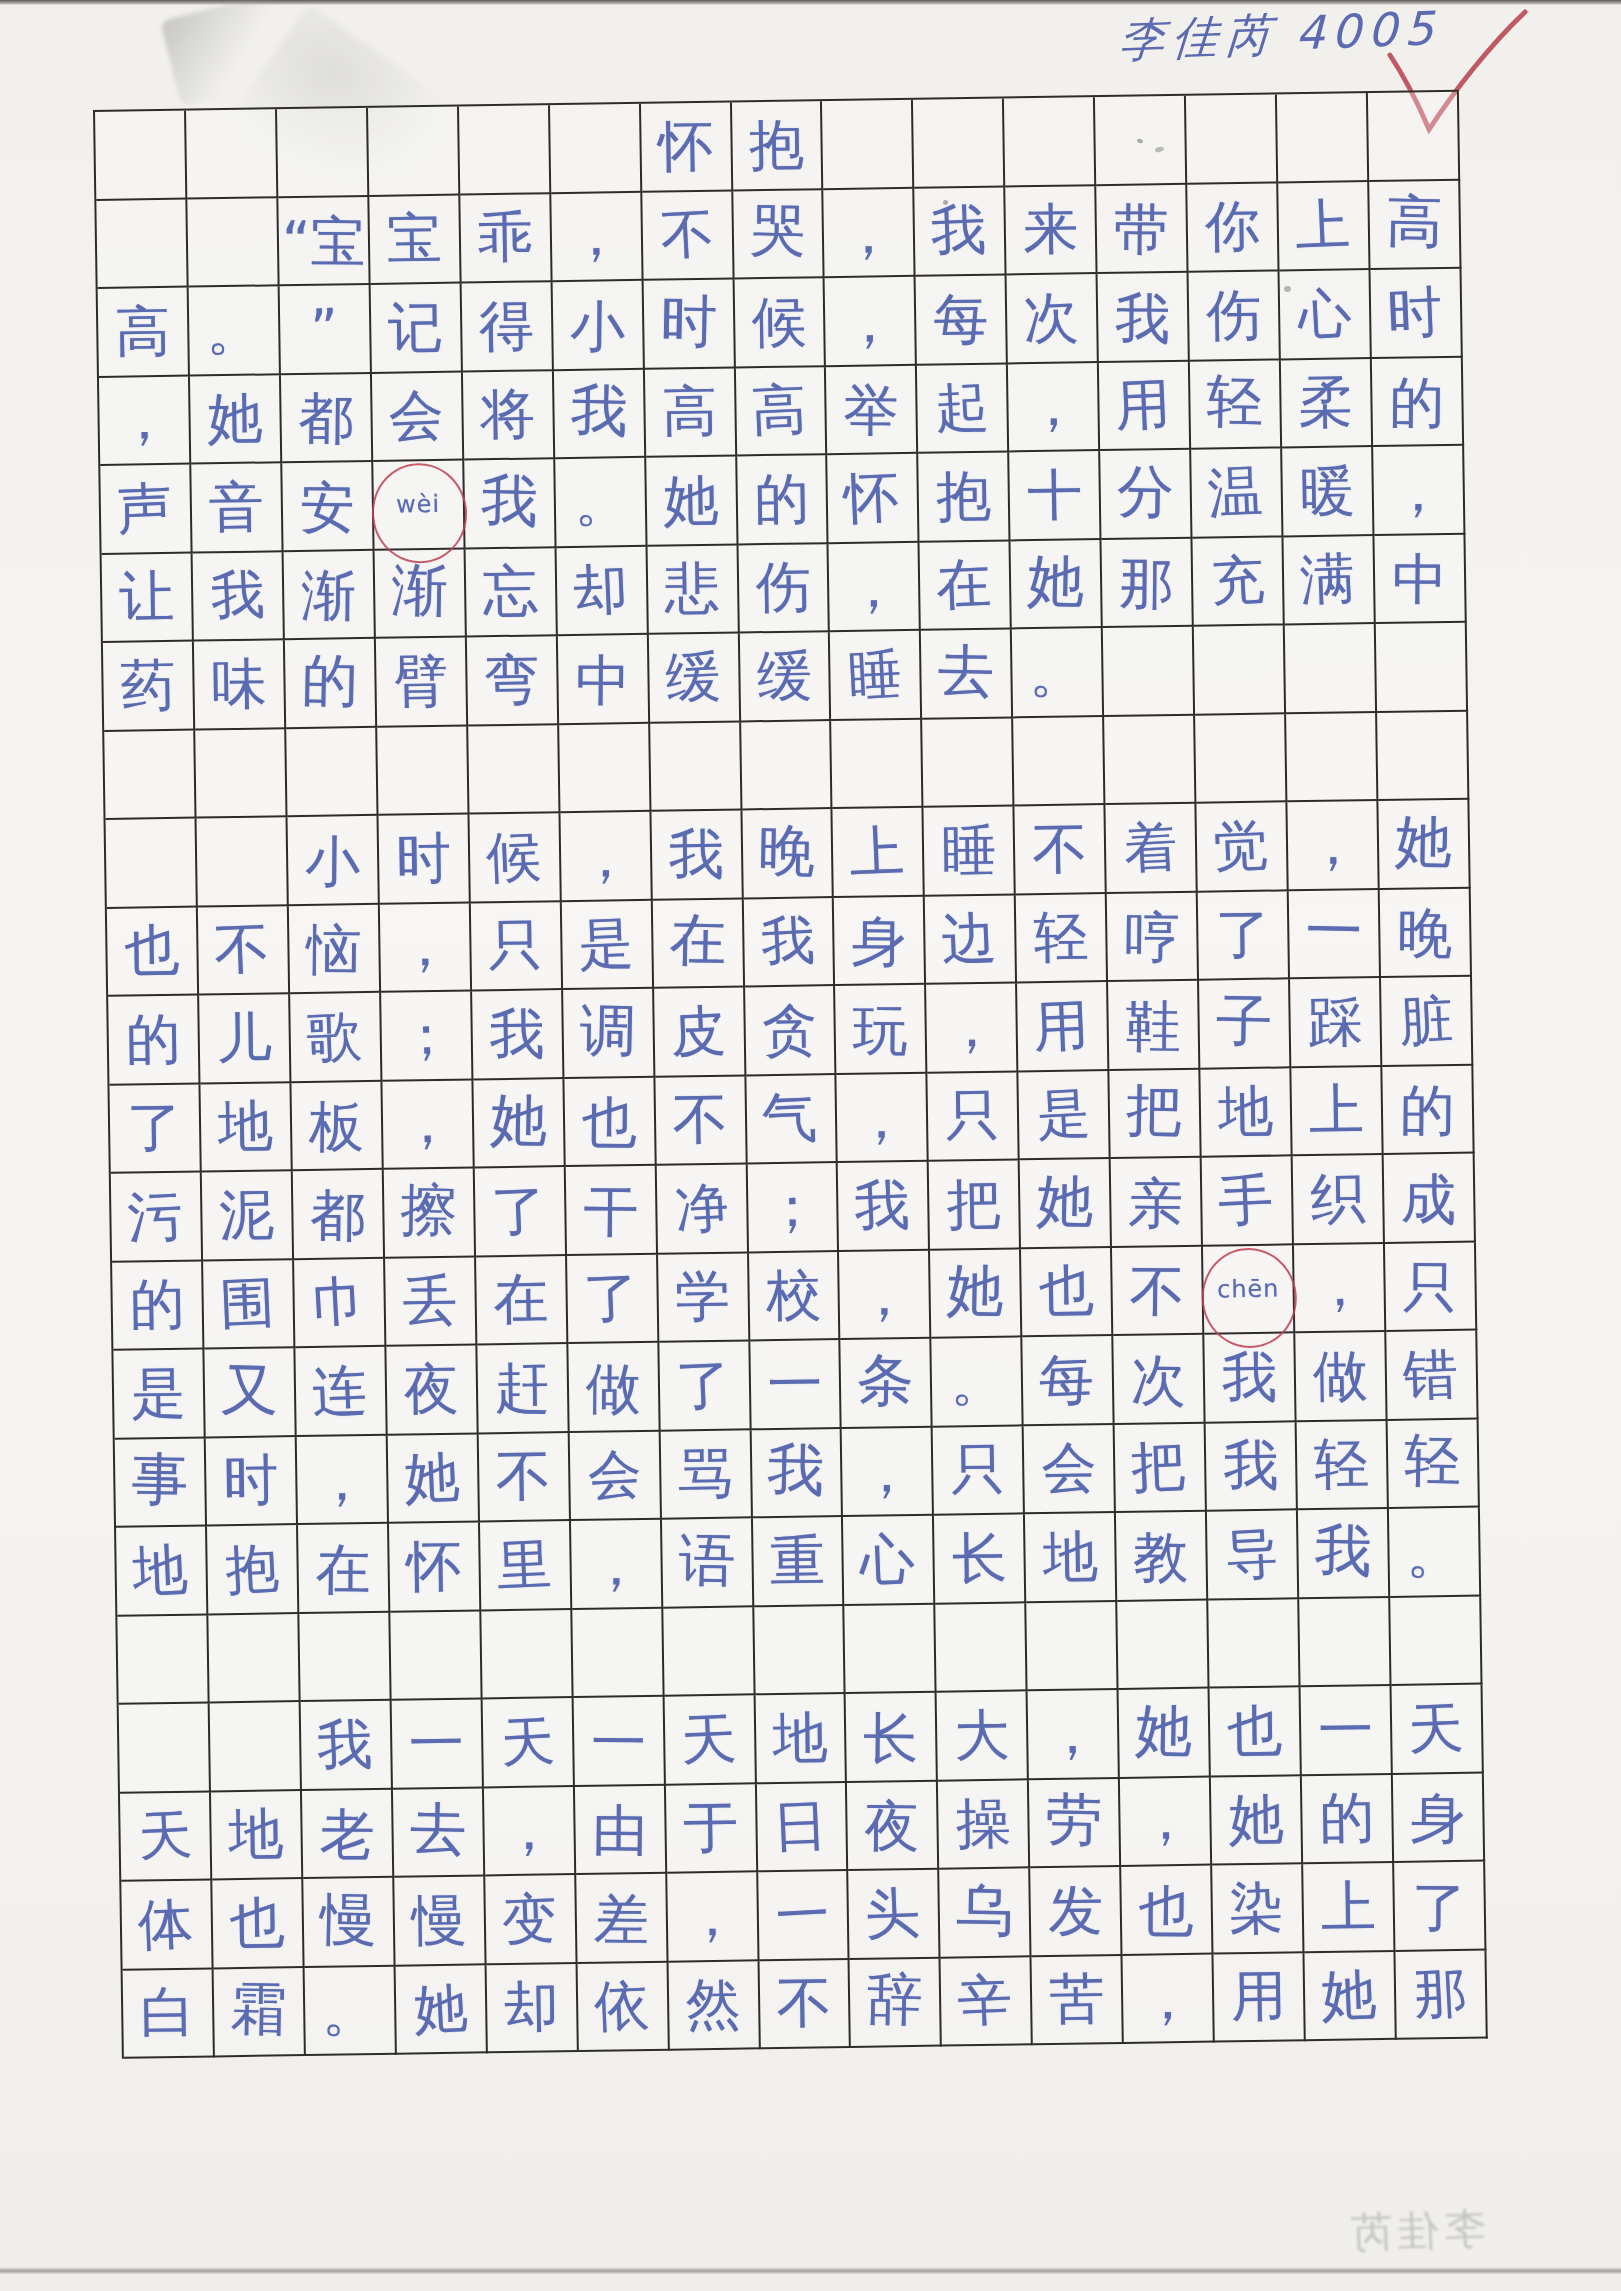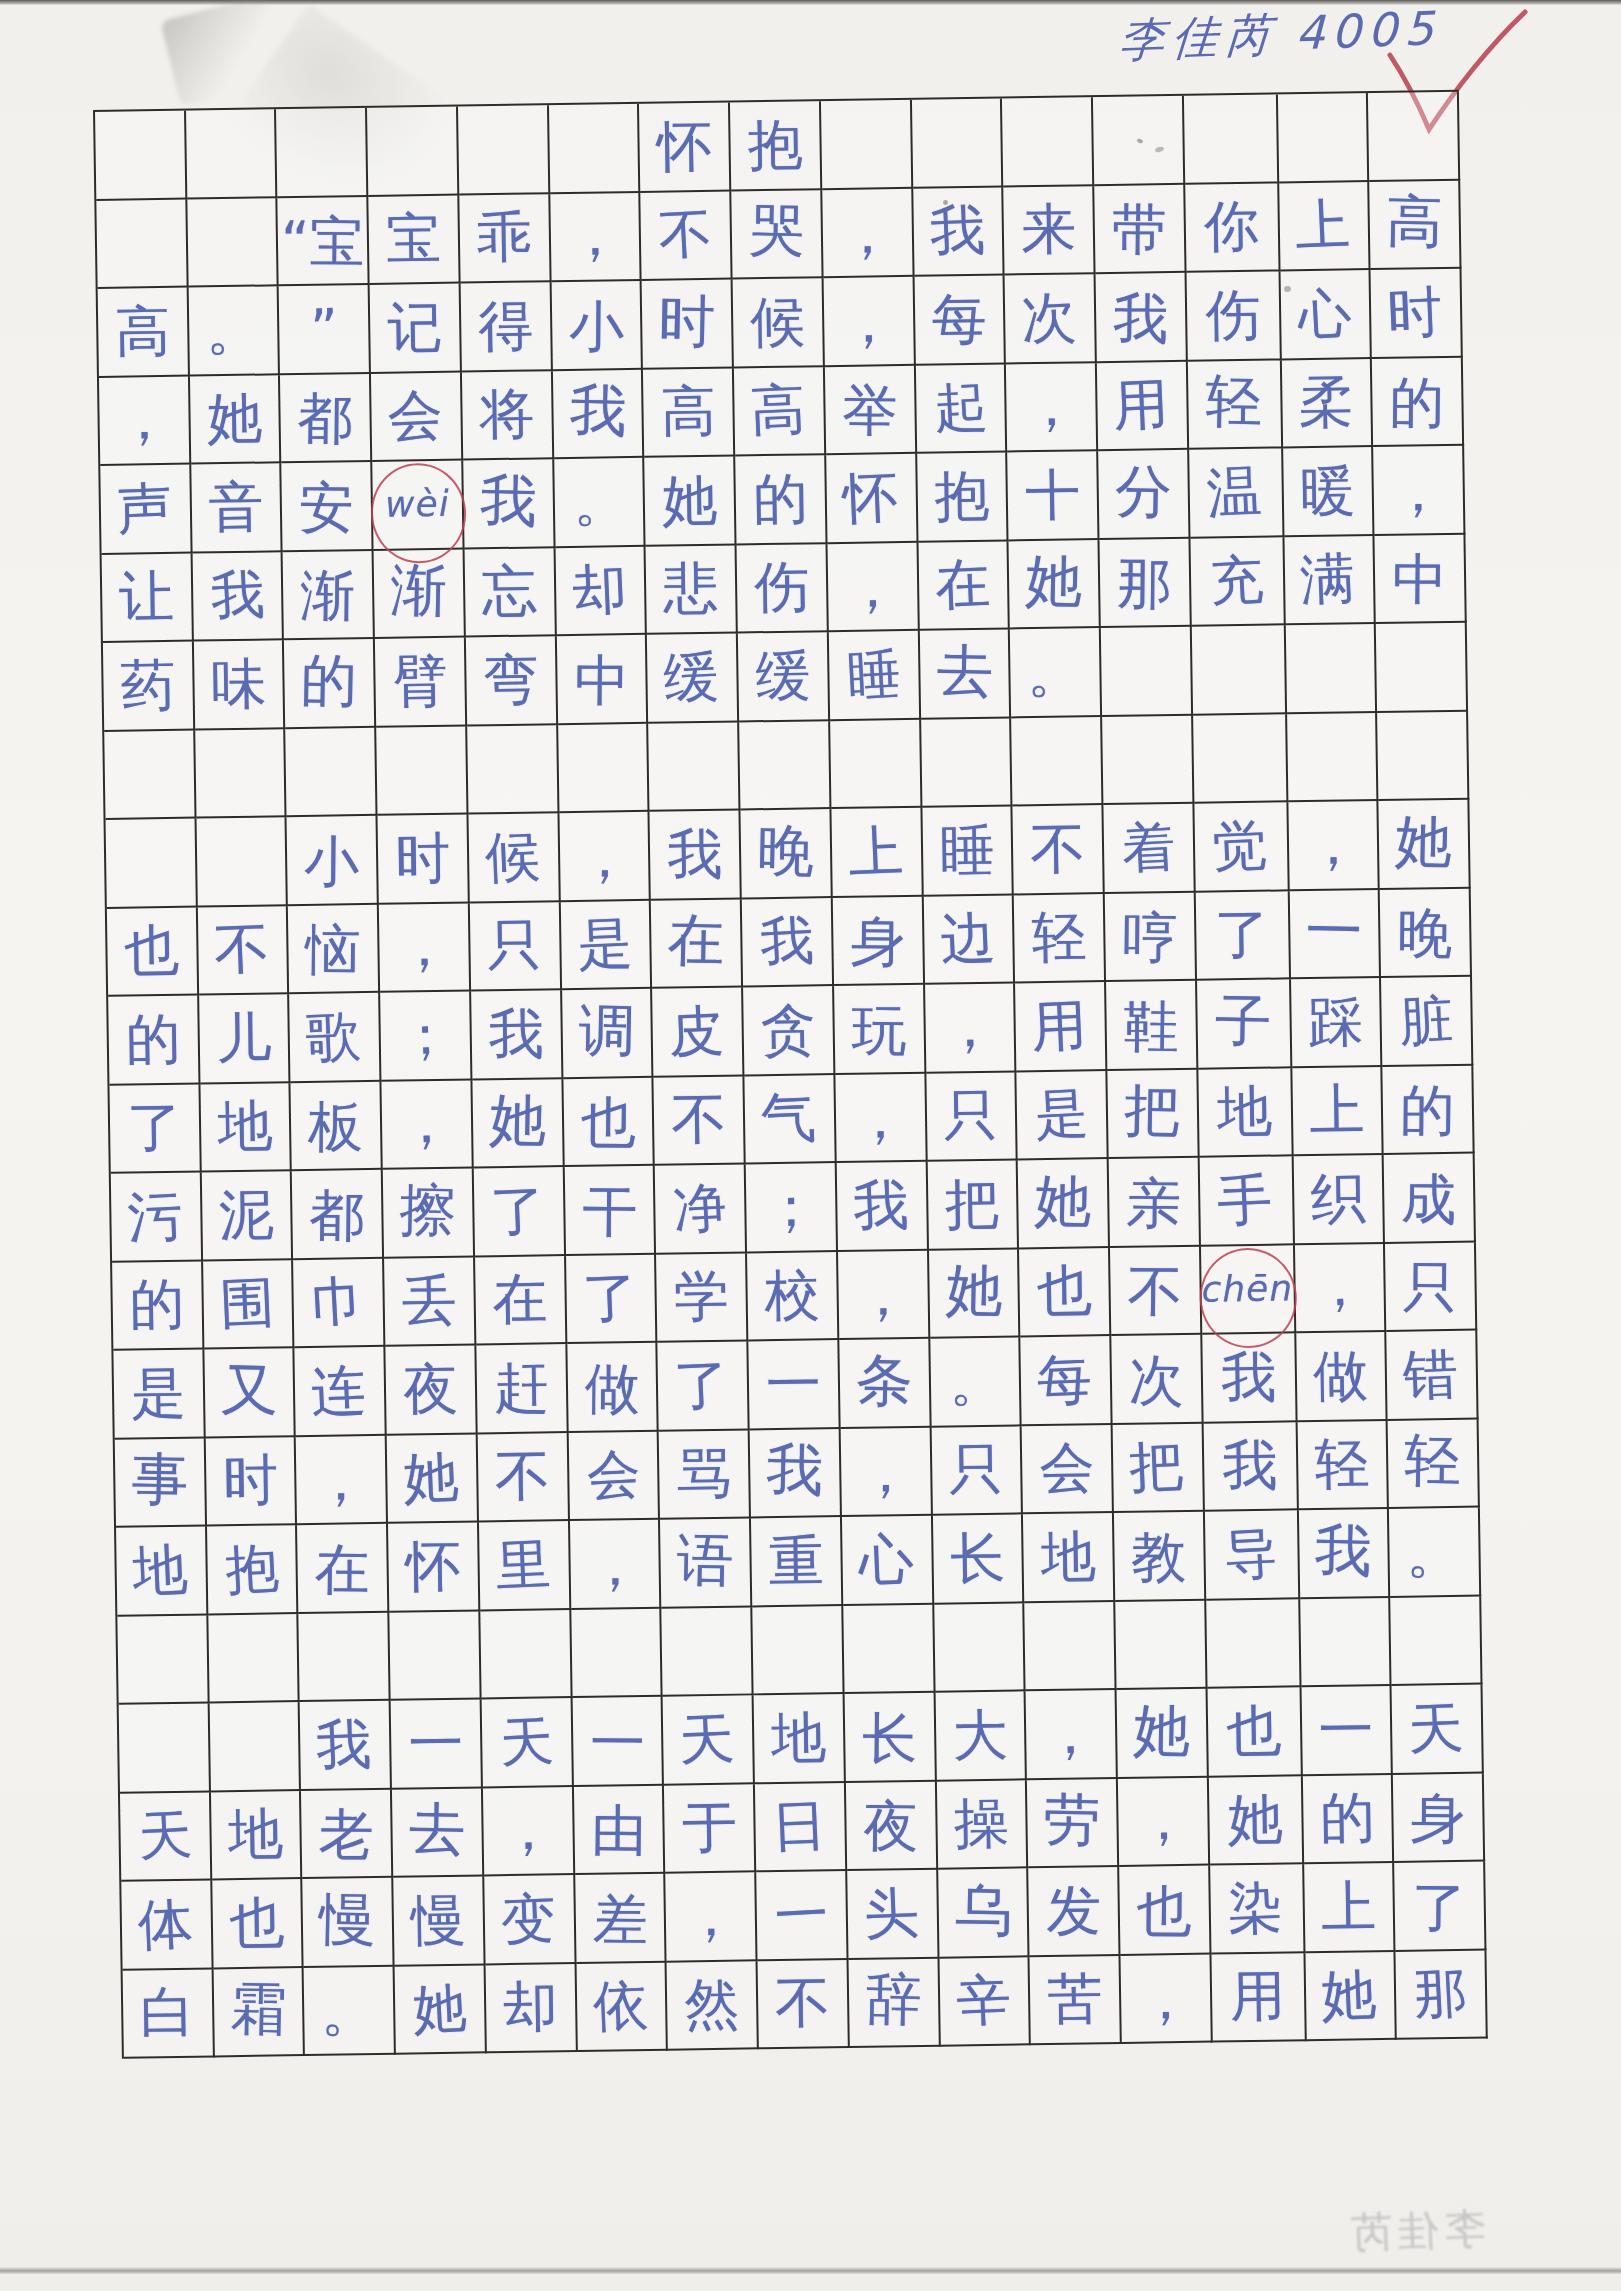--- a/index.html
+++ b/index.html
@@ -66,21 +66,21 @@
   .glyph{
     color:#5a6bb2;font-size:55px;line-height:1;white-space:nowrap;
     text-shadow:0 0 1px rgba(90,107,178,.55);
   }
   
   .cell:nth-child(3n) .glyph{transform:rotate(1.4deg) translateY(2px);}
   .cell:nth-child(4n+1) .glyph{transform:rotate(-1.6deg) translateX(-1px);}
   .cell:nth-child(7n+2) .glyph{transform:rotate(2deg) translateY(-2px) scale(1.03);}
   .cell:nth-child(11n) .glyph{transform:rotate(-2.2deg) scale(.97);}
   .glyph.pinyin{
-    font-size:36px;font-style:italic;letter-spacing:1px;
+    font-size:24px;letter-spacing:1px;
   }
   .red-circle{
     position:absolute;left:-2px;top:2px;right:-3.9px;bottom:-15.7px;
     border:2.9px solid #c04052;border-radius:50%;
     transform:rotate(-7deg);
     opacity:.85;
     pointer-events:none;
   }
   .bleedthrough{
     position:absolute;left:1345px;top:2203px;

